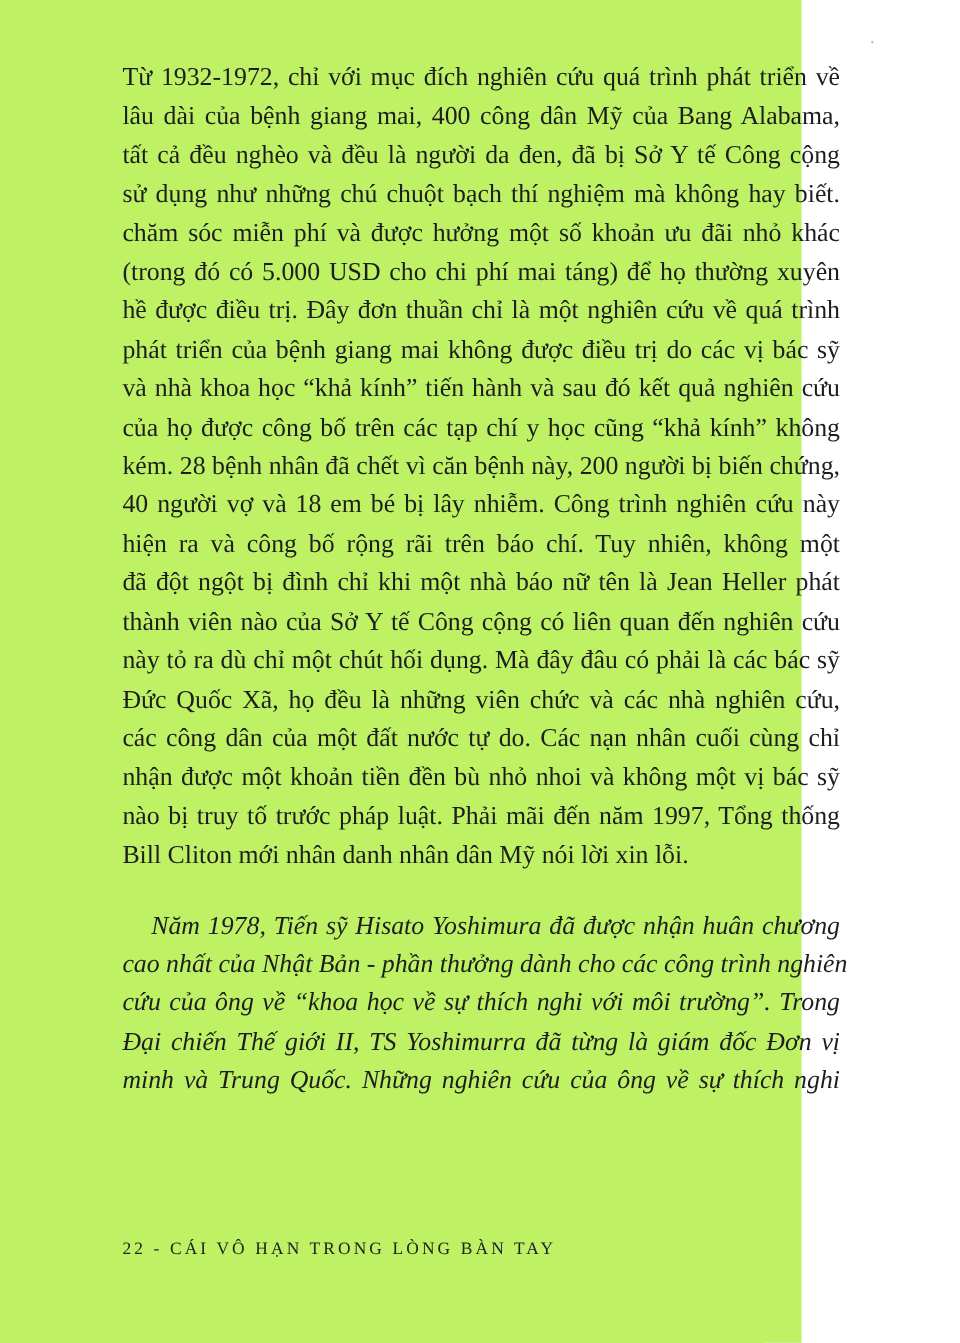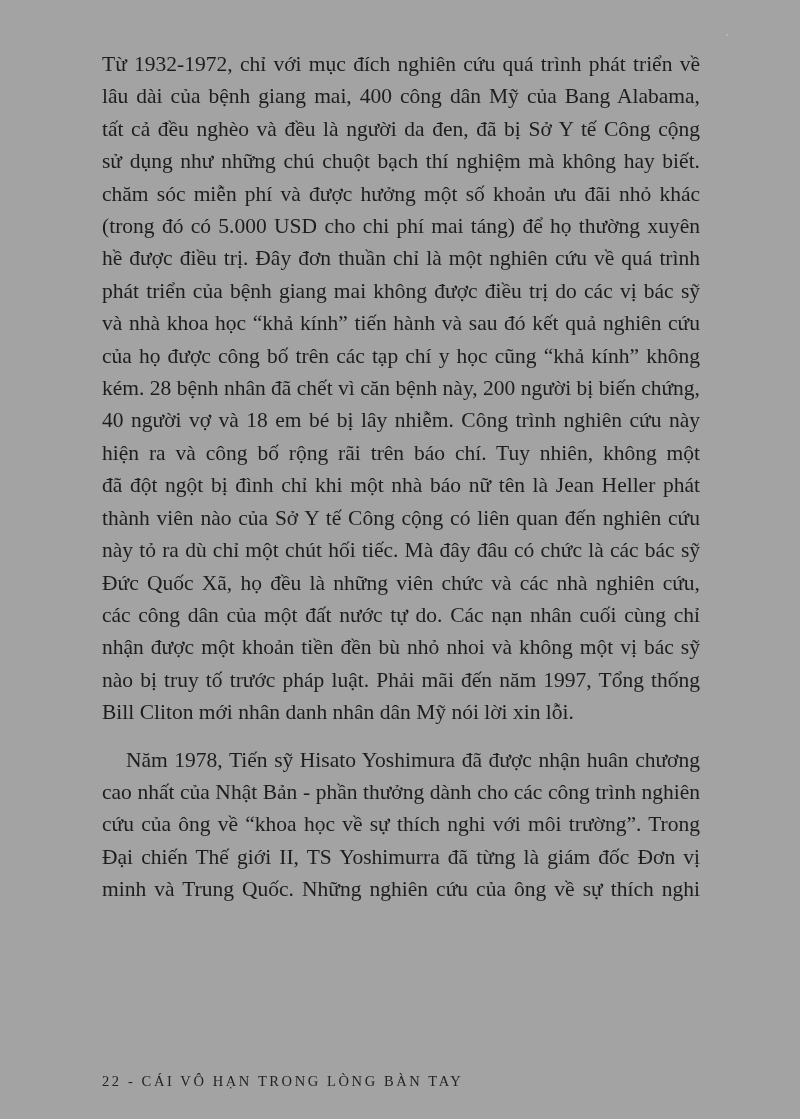--- a/index.html
+++ b/index.html
@@ -1,31 +1,31 @@
 <!DOCTYPE html>
 <html><head>
 <meta charset="utf-8">
 <style>
   html, body { margin: 0; padding: 0; background: #ffffff; }
   body { width: 800px; height: 1119px; position: relative; overflow: hidden; }
-  .page { position: absolute; left: 0; top: 0; width: 800px; height: 1119px; background: #a3a3a3; }
+  .page { position: absolute; left: 0; top: 0; width: 668px; height: 1119px; background: #bef264; }
   .body-text {
     position: absolute; left: 102px; top: 48px; width: 598px;
     font-family: "Liberation Serif", "DejaVu Serif", serif;
     font-size: 21.5px; line-height: 32.4px; color: #1d1d1d;
   }
   .line { display: block; white-space: nowrap; text-align: justify; text-align-last: justify; }
   .line.last { text-align-last: left; }
   .line.indent { padding-left: 24px; }
   .para { margin: 0; }
-  .para + .para { margin-top: 15px; }
+  .para + .para { margin-top: 26px; font-style: italic; }
   .footer {
     position: absolute; left: 102px; top: 1033px;
     font-family: "Liberation Serif", "DejaVu Serif", serif;
-    font-size: 14.5px; letter-spacing: 2.6px; color: #222; margin-top: 40px;
+    font-size: 14.5px; letter-spacing: 2.6px; color: #222;
   }
   .speck { position: absolute; width: 2px; height: 2px; background: #bbb; border-radius: 1px; }
 </style>
 </head>
 <body>
 
 <div class="page">
   <div class="speck" style="left:726px;top:34px;"></div>
 
   <div class="body-text">
@@ -38,21 +38,21 @@
       <span class="line">(trong đó có 5.000 USD cho chi phí mai táng) để họ thường xuyên</span>
       <span class="line">hề được điều trị. Đây đơn thuần chỉ là một nghiên cứu về quá trình</span>
       <span class="line">phát triển của bệnh giang mai không được điều trị do các vị bác sỹ</span>
       <span class="line">và nhà khoa học “khả kính” tiến hành và sau đó kết quả nghiên cứu</span>
       <span class="line">của họ được công bố trên các tạp chí y học cũng “khả kính” không</span>
       <span class="line">kém. 28 bệnh nhân đã chết vì căn bệnh này, 200 người bị biến chứng,</span>
       <span class="line">40 người vợ và 18 em bé bị lây nhiễm. Công trình nghiên cứu này</span>
       <span class="line">hiện ra và công bố rộng rãi trên báo chí. Tuy nhiên, không một</span>
       <span class="line">đã đột ngột bị đình chỉ khi một nhà báo nữ tên là Jean Heller phát</span>
       <span class="line">thành viên nào của Sở Y tế Công cộng có liên quan đến nghiên cứu</span>
-      <span class="line">này tỏ ra dù chỉ một chút hối tiếc. Mà đây đâu có chức là các bác sỹ</span>
+      <span class="line">này tỏ ra dù chỉ một chút hối dụng. Mà đây đâu có phải là các bác sỹ</span>
       <span class="line">Đức Quốc Xã, họ đều là những viên chức và các nhà nghiên cứu,</span>
       <span class="line">các công dân của một đất nước tự do. Các nạn nhân cuối cùng chỉ</span>
       <span class="line">nhận được một khoản tiền đền bù nhỏ nhoi và không một vị bác sỹ</span>
       <span class="line">nào bị truy tố trước pháp luật. Phải mãi đến năm 1997, Tổng thống</span>
       <span class="line last">Bill Cliton mới nhân danh nhân dân Mỹ nói lời xin lỗi.</span>
     </div>
     <div class="para">
       <span class="line indent">Năm 1978, Tiến sỹ Hisato Yoshimura đã được nhận huân chương</span>
       <span class="line">cao nhất của Nhật Bản - phần thưởng dành cho các công trình nghiên</span>
       <span class="line">cứu của ông về “khoa học về sự thích nghi với môi trường”. Trong</span>

